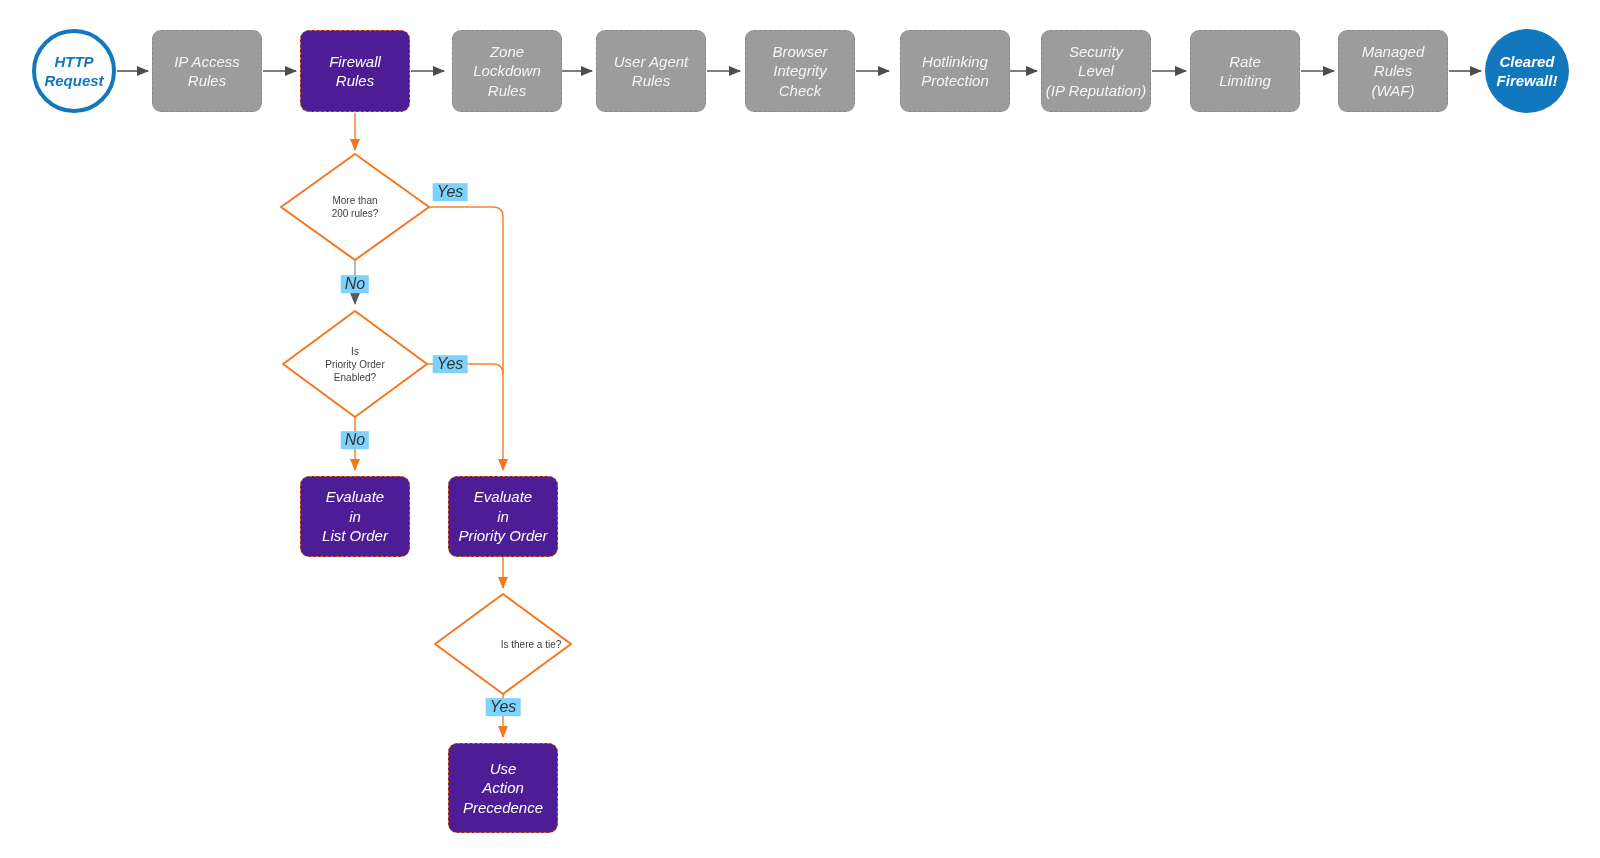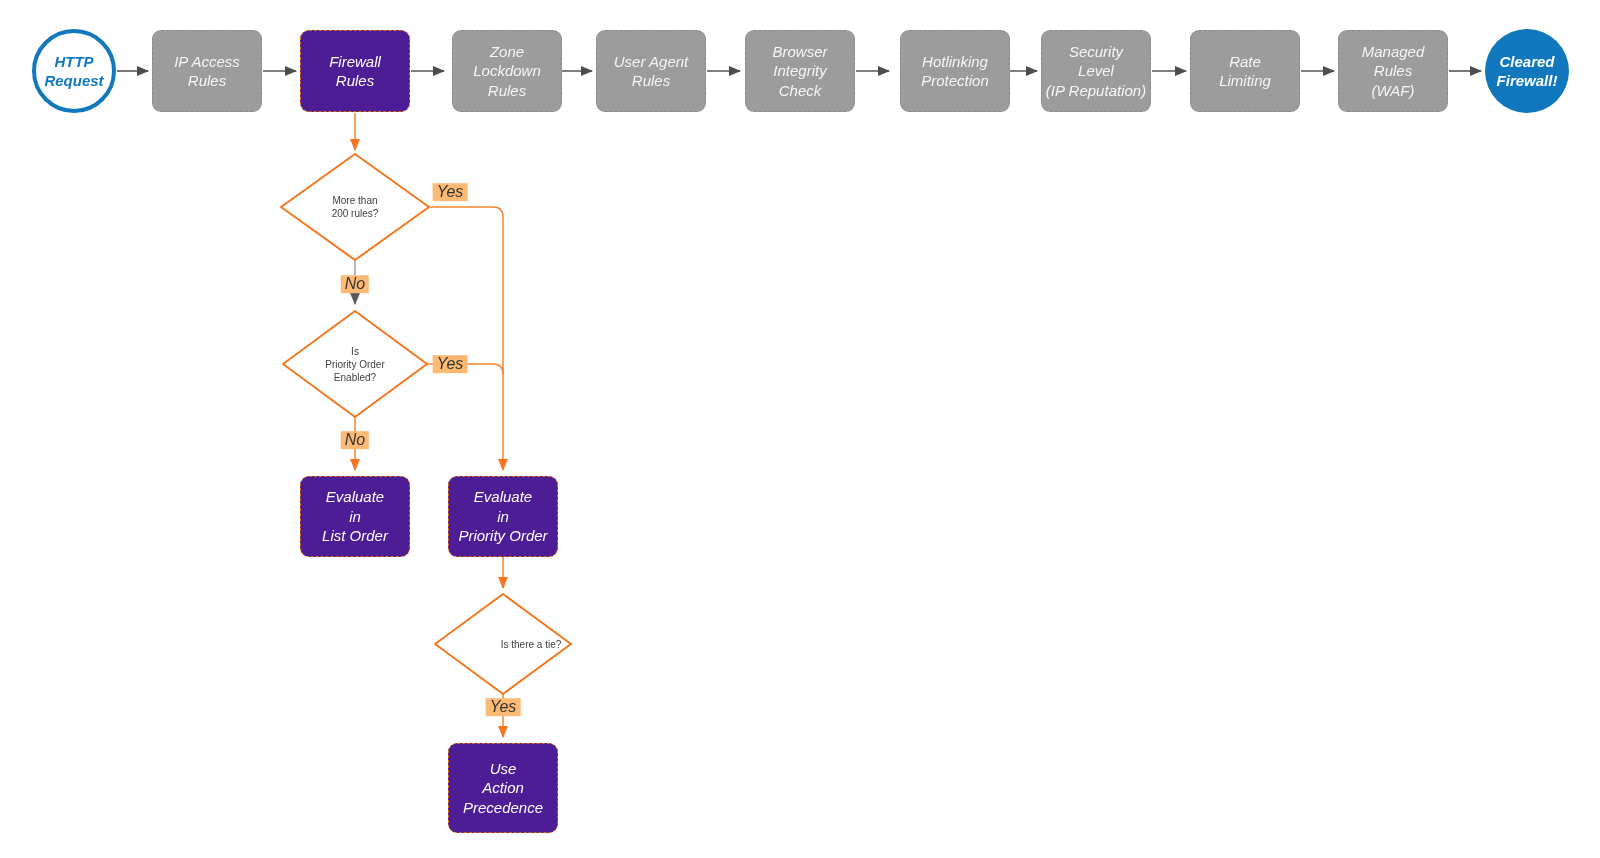--- a/index.html
+++ b/index.html
@@ -31,21 +31,21 @@
   .circle.end   { left:1485px; top:29px; background:#1178BE; color:#ffffff; }
 
   .dlabel {
     position:absolute; transform:translate(-50%,-50%);
     color:#3F3F3F; font-size:10px; line-height:1.3;
     text-align:center; white-space:pre-line;
   }
   .edge-label {
     position:absolute; transform:translate(-50%,-50%);
     font-style:italic; font-size:16px; color:#333333;
-    background:#fdba74; padding:0 4px; line-height:1.1;
+    background:#7dd3fc; padding:0 4px; line-height:1.1;
   }
 </style>
 </head>
 <body>
 
 <svg id="connectors" viewBox="0 0 1600 858" xmlns="http://www.w3.org/2000/svg">
   <defs>
     <marker id="mDark" markerUnits="userSpaceOnUse" markerWidth="12" markerHeight="10" refX="11" refY="5" orient="auto">
       <path d="M0,0 L12,5 L0,10 Z" fill="#4D4D4D"></path>
     </marker>

